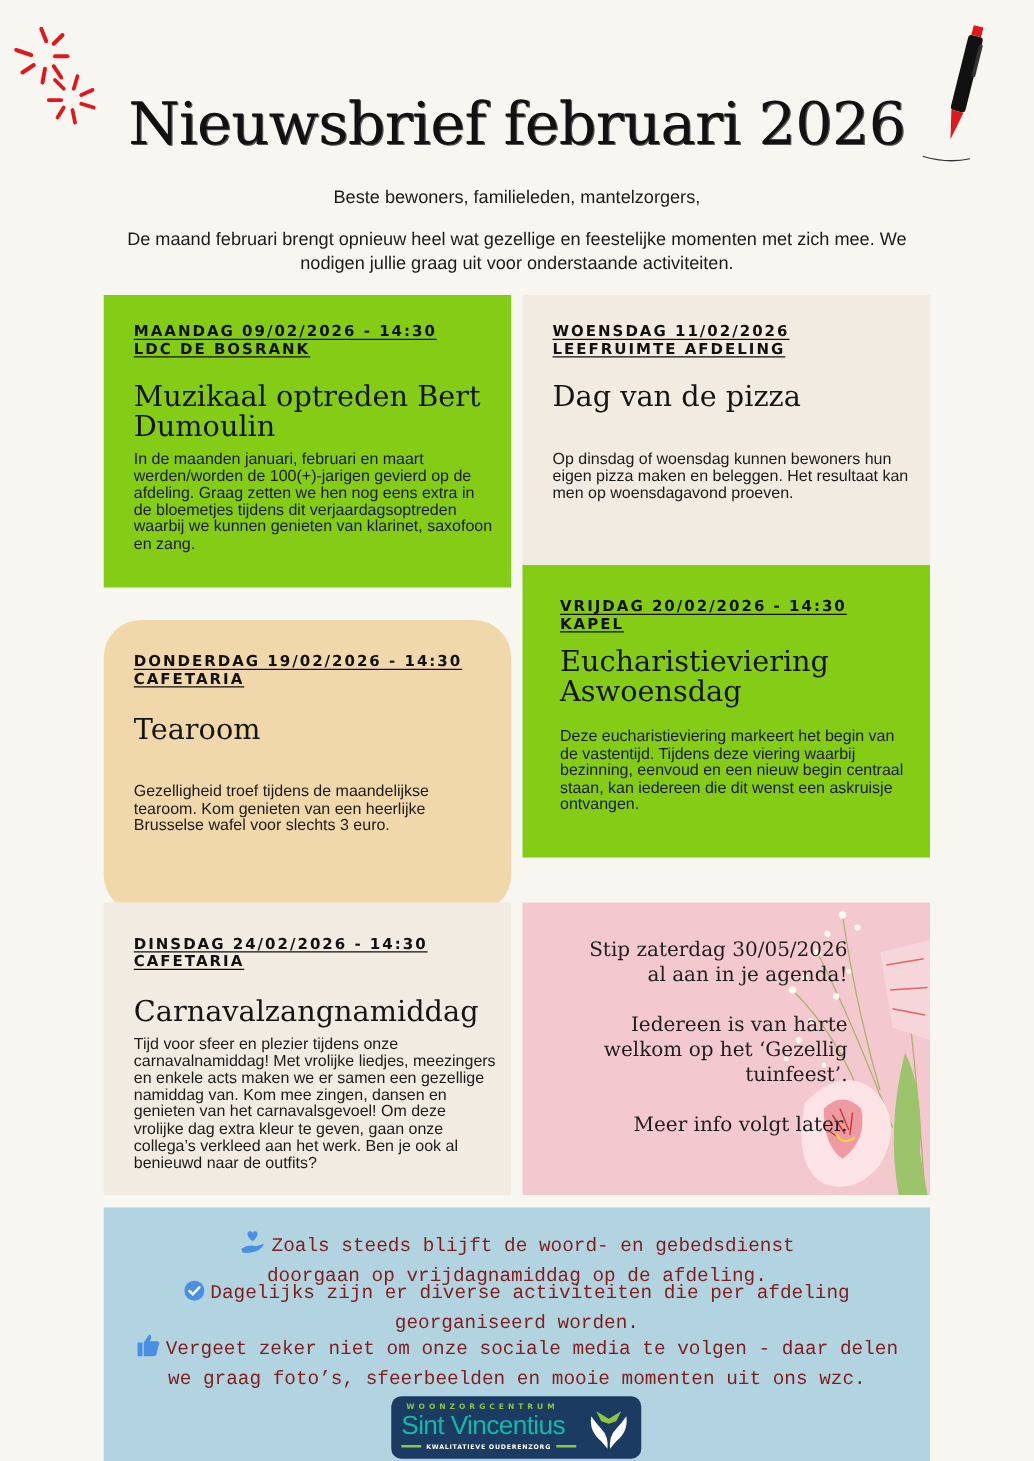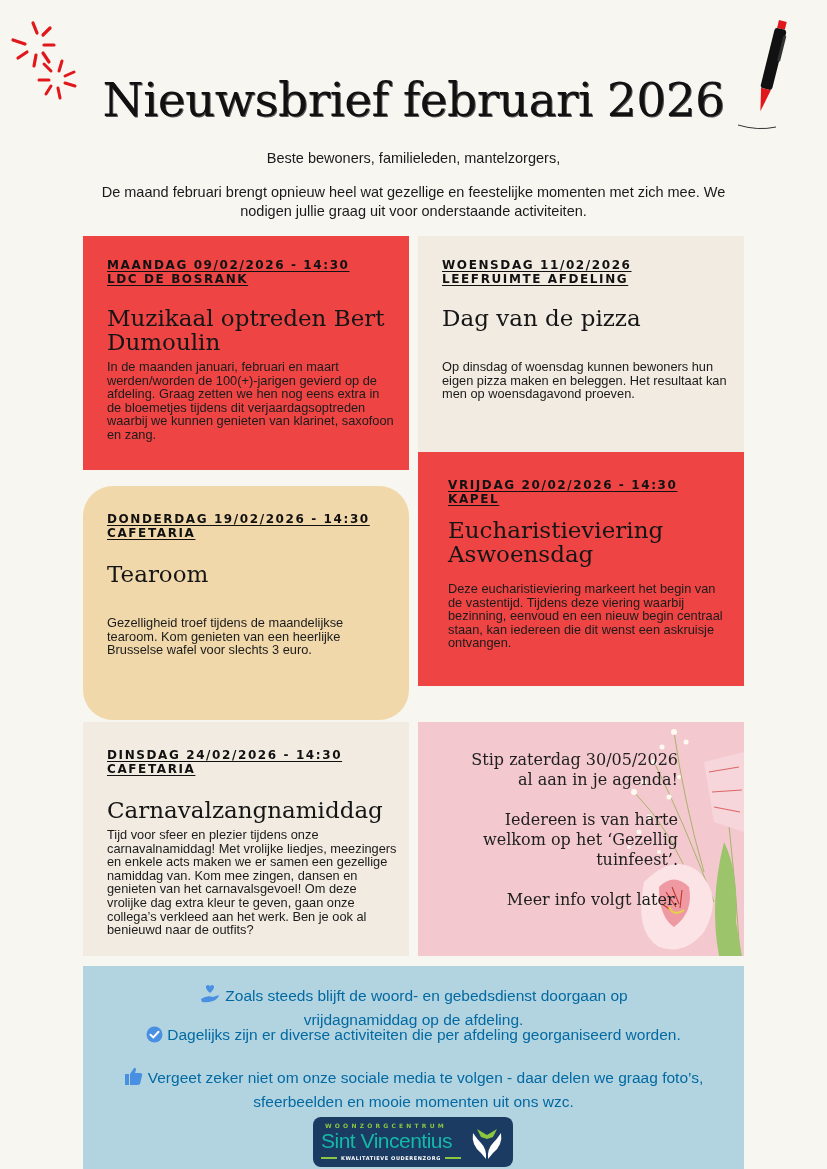--- a/index.html
+++ b/index.html
@@ -38,46 +38,46 @@
     }
     .card .meta span { display: inline-block; text-decoration: underline; text-underline-offset: 2px; }
     .card .heading {
       position: absolute; left: 24px; right: 14px;
       font-family: "DejaVu Serif", serif; font-size: 23px; line-height: 24px; font-weight: normal; color: #151515;
     }
     .card .body {
       position: absolute; left: 24px; right: 12px;
       font-family: "Liberation Sans", sans-serif; font-size: 12.8px; line-height: 13.6px; color: #1b1b1b;
     }
-    .blue { background: #ef4444; }
+    .blue { background: #84cc16; }
     .beige { background: #f2ebe1; }
     .sand { background: #f1d8aa; }
 
     #card-1 { left: 83px; top: 236px; }
     #card-2 { left: 418px; top: 236px; }
-    #card-3 { left: 83px; top: 486px; border-radius: 30px; }
+    #card-3 { left: 83px; top: 496px; border-radius: 30px; }
     #card-4 { left: 418px; top: 452px; }
     #card-5 { left: 83px; top: 722px; }
     #card-6 { left: 418px; top: 722px; background: #f3c9cf; }
 
     #card-4 .meta, #card-4 .heading, #card-4 .body { left: 30px; }
 
     .promo {
       position: absolute; left: 40px; top: 28px; width: 220px;
       font-family: "DejaVu Serif", serif; font-size: 16px; line-height: 20px; color: #1e1e1e;
     }
     .promo p { margin-bottom: 20px; text-align: right; }
     .flowers { position: absolute; right: 0; top: 0; }
 
     .footer {
       position: absolute; left: 83px; top: 966px; width: 661px; height: 203px; background: #b2d4e1;
     }
     .footer-line {
       position: absolute; left: 0; right: 0; text-align: center;
-      font-family: Liberation Sans, sans-serif; font-size: 15.5px; line-height: 21px; color: #0369a1;
+      font-family: Liberation Mono, monospace; font-size: 15.5px; line-height: 21px; color: #7f1d1d;
     }
     .footer-line .ico { display: inline-block; vertical-align: -3px; margin-right: 4px; }
     #footer-1 { top: 16px; }
     #footer-2 { top: 58px; }
     #footer-3 { top: 100px; }
 
     .logo {
       position: absolute; left: 230px; top: 151px; width: 200px; height: 50px;
       background: #1c3b63; border-radius: 8px;
     }

